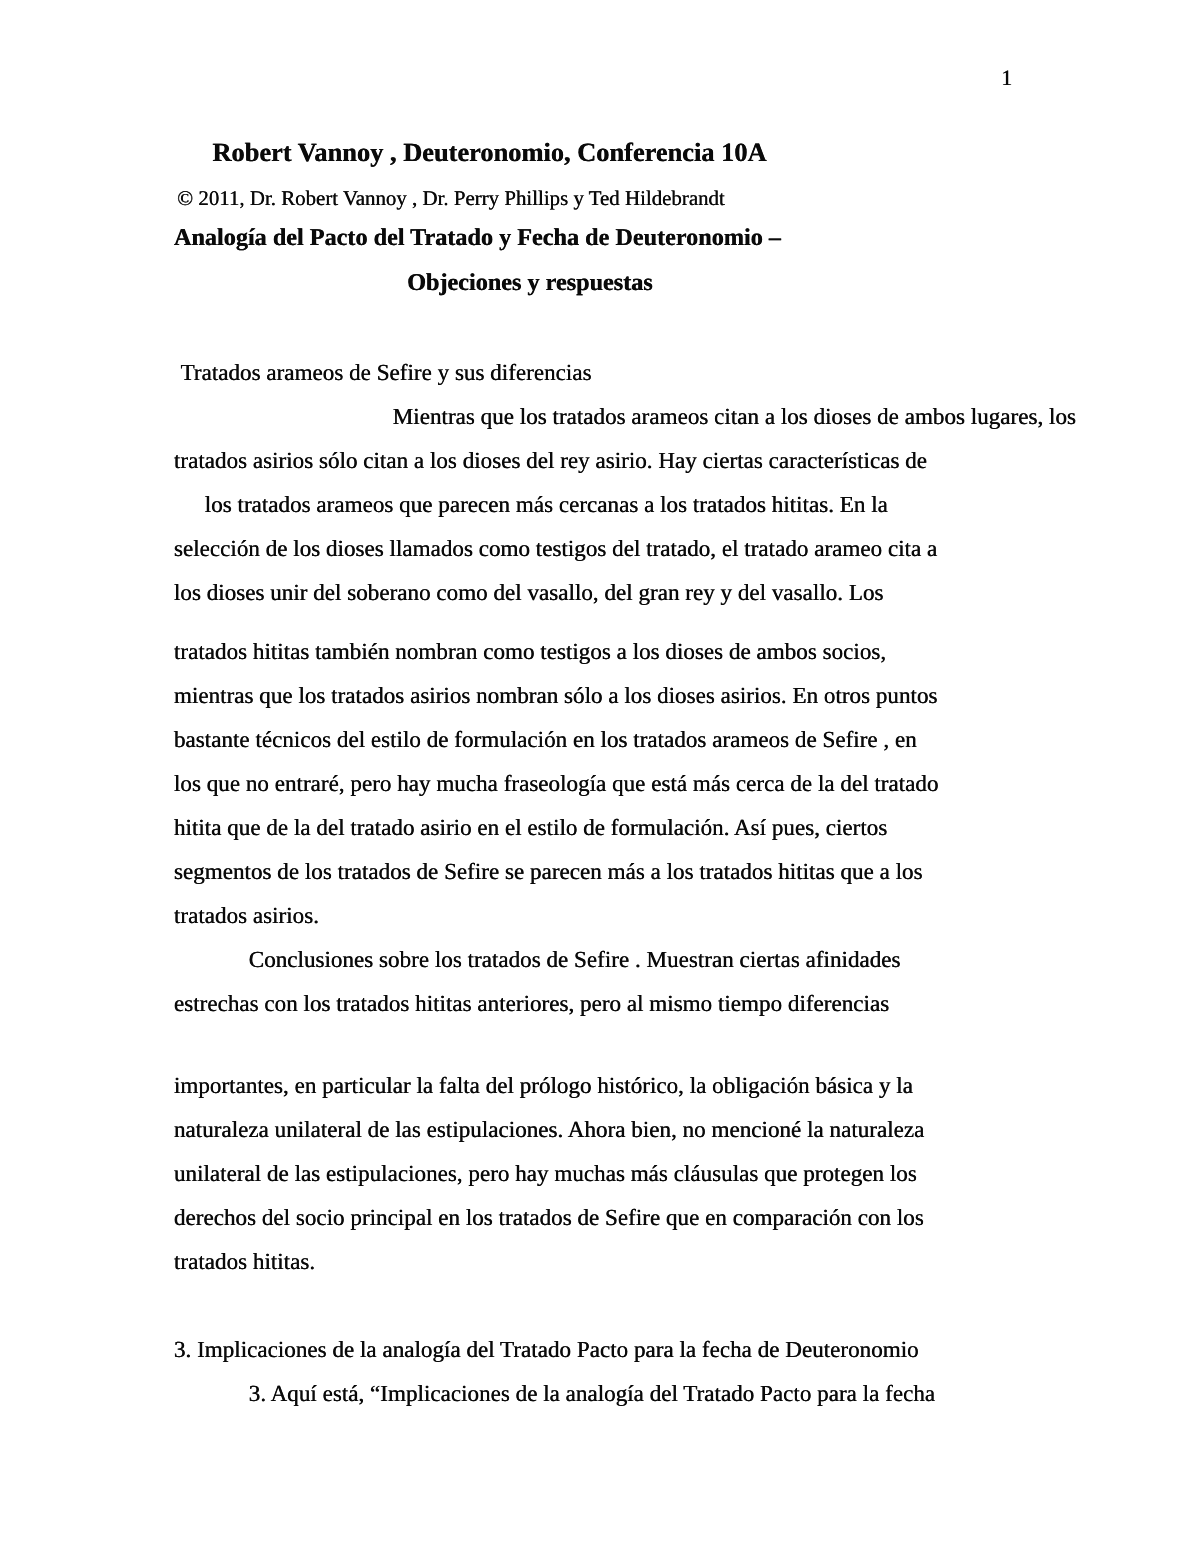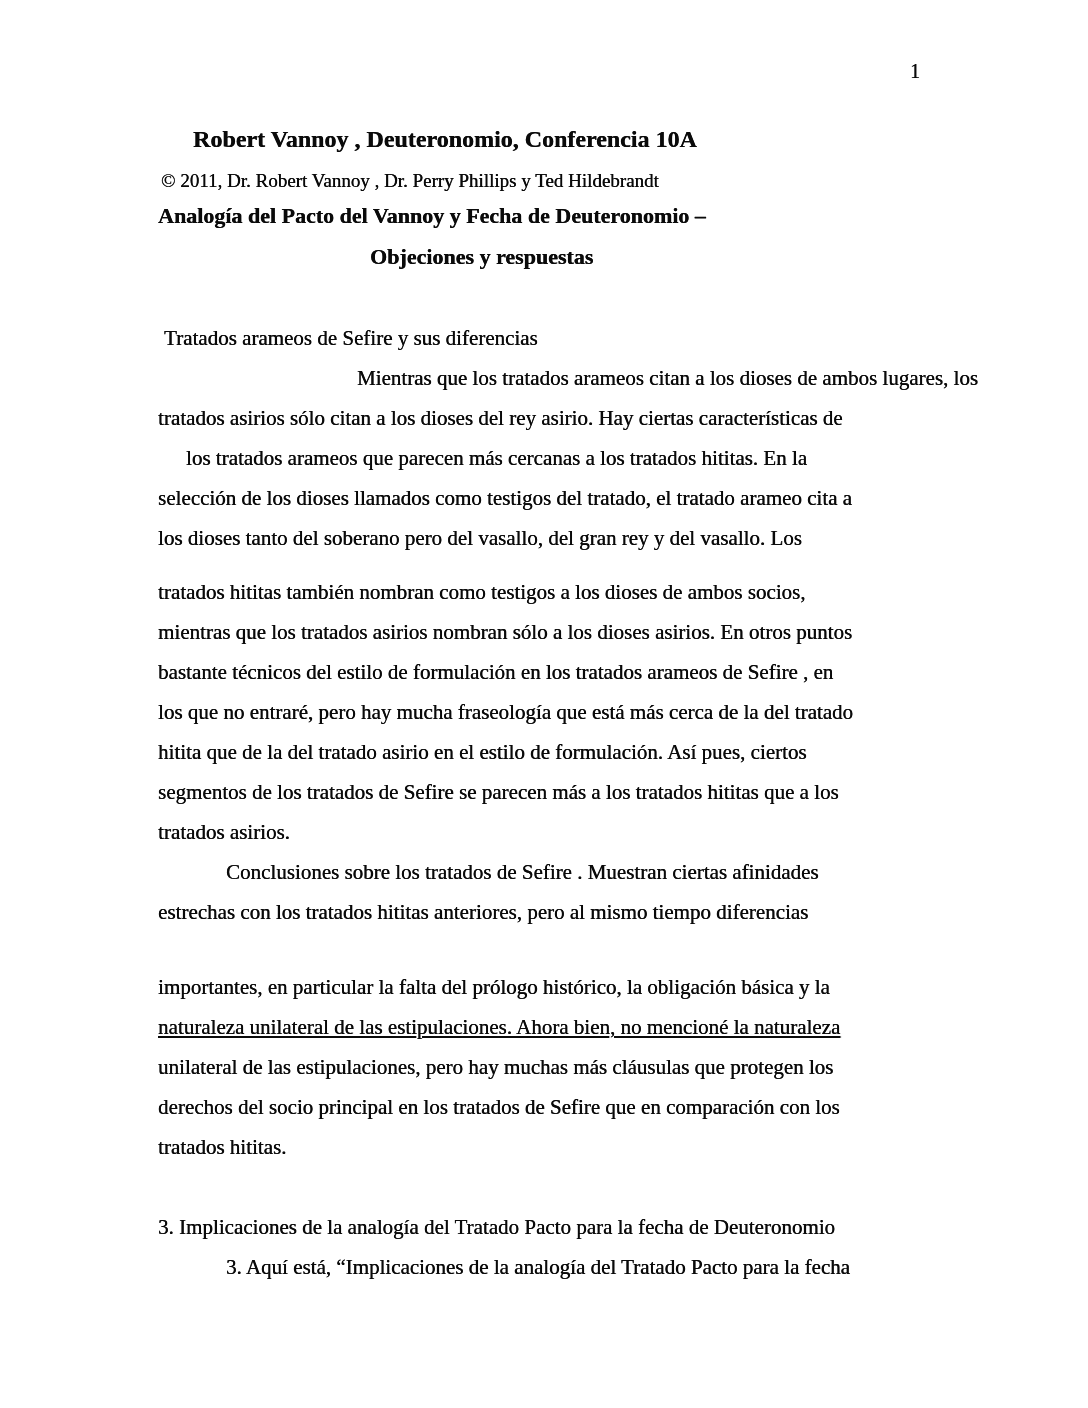--- a/index.html
+++ b/index.html
@@ -74,42 +74,42 @@
 <body>
 
 <div class="page">
 
   <div class="abs page-number">1</div>
 
   <div class="abs doc-title">Robert Vannoy , Deuteronomio, Conferencia 10A</div>
 
   <div class="abs doc-copyright">© 2011, Dr. Robert Vannoy , Dr. Perry Phillips y Ted Hildebrandt</div>
 
-  <div class="abs doc-subtitle-1">Analogía del Pacto del Vannoy y Fecha de Deuteronomio –</div>
+  <div class="abs doc-subtitle-1">Analogía del Pacto del Tratado y Fecha de Deuteronomio –</div>
 
   <div class="abs doc-subtitle-2">Objeciones y respuestas</div>
 
   <div class="abs body-text">
       <div class="body-line" style="padding-left: 6px;">Tratados arameos de Sefire y sus diferencias</div>
       <div class="body-line" style="padding-left: 68px; text-align: right;">Mientras que los tratados arameos citan a los dioses de ambos lugares, los</div>
       <div class="body-line" style="padding-left: 0px;">tratados asirios sólo citan a los dioses del rey asirio. Hay ciertas características de</div>
       <div class="body-line" style="padding-left: 0px; margin-left: 28px;">los tratados arameos que parecen más cercanas a los tratados hititas. En la</div>
       <div class="body-line" style="padding-left: 0px;">selección de los dioses llamados como testigos del tratado, el tratado arameo cita a</div>
-      <div class="body-line" style="padding-left: 0px;">los dioses tanto del soberano pero del vasallo, del gran rey y del vasallo. Los</div>
+      <div class="body-line" style="padding-left: 0px;">los dioses unir del soberano como del vasallo, del gran rey y del vasallo. Los</div>
       <div class="body-line" style="padding-left: 0px; margin-top: 14px;">tratados hititas también nombran como testigos a los dioses de ambos socios,</div>
       <div class="body-line" style="padding-left: 0px;">mientras que los tratados asirios nombran sólo a los dioses asirios. En otros puntos</div>
       <div class="body-line" style="padding-left: 0px;">bastante técnicos del estilo de formulación en los tratados arameos de Sefire , en</div>
       <div class="body-line" style="padding-left: 0px;">los que no entraré, pero hay mucha fraseología que está más cerca de la del tratado</div>
       <div class="body-line" style="padding-left: 0px;">hitita que de la del tratado asirio en el estilo de formulación. Así pues, ciertos</div>
       <div class="body-line" style="padding-left: 0px;">segmentos de los tratados de Sefire se parecen más a los tratados hititas que a los</div>
       <div class="body-line" style="padding-left: 0px;">tratados asirios.</div>
       <div class="body-line" style="padding-left: 68px;">Conclusiones sobre los tratados de Sefire . Muestran ciertas afinidades</div>
       <div class="body-line" style="padding-left: 0px;">estrechas con los tratados hititas anteriores, pero al mismo tiempo diferencias</div>
       <div class="body-line" style="padding-left: 0px; margin-top: 35px;">importantes, en particular la falta del prólogo histórico, la obligación básica y la</div>
-      <div class="body-line" style="padding-left: 0px; text-decoration: underline;">naturaleza unilateral de las estipulaciones. Ahora bien, no mencioné la naturaleza</div>
+      <div class="body-line" style="padding-left: 0px;">naturaleza unilateral de las estipulaciones. Ahora bien, no mencioné la naturaleza</div>
       <div class="body-line" style="padding-left: 0px;">unilateral de las estipulaciones, pero hay muchas más cláusulas que protegen los</div>
       <div class="body-line" style="padding-left: 0px;">derechos del socio principal en los tratados de Sefire que en comparación con los</div>
       <div class="body-line" style="padding-left: 0px;">tratados hititas.</div>
       <div class="body-line" style="padding-left: 0px;"></div>
       <div class="body-line" style="padding-left: 0px;">3. Implicaciones de la analogía del Tratado Pacto para la fecha de Deuteronomio</div>
       <div class="body-line" style="padding-left: 68px;">3. Aquí está, “Implicaciones de la analogía del Tratado Pacto para la fecha</div>
     </div>
 
 </div>
 

